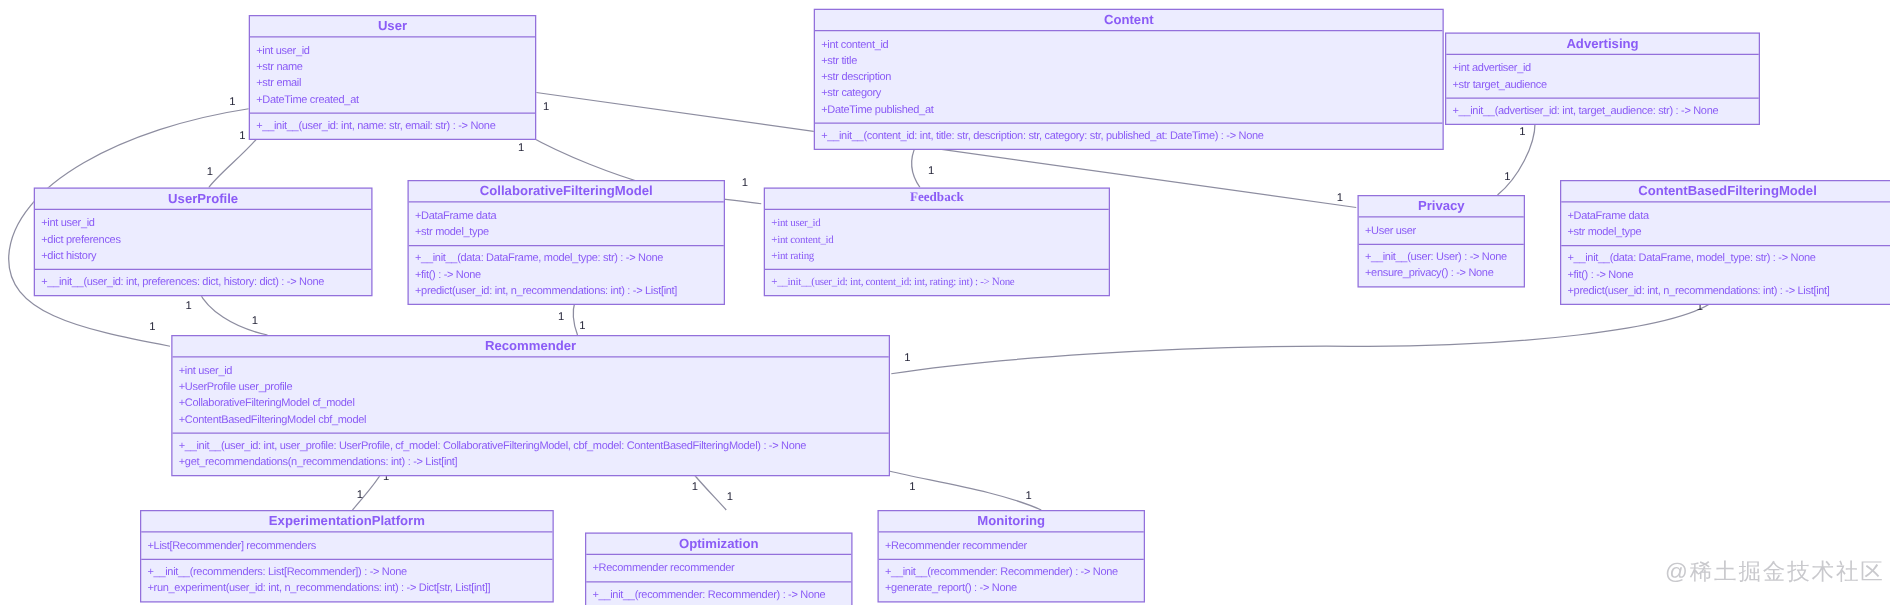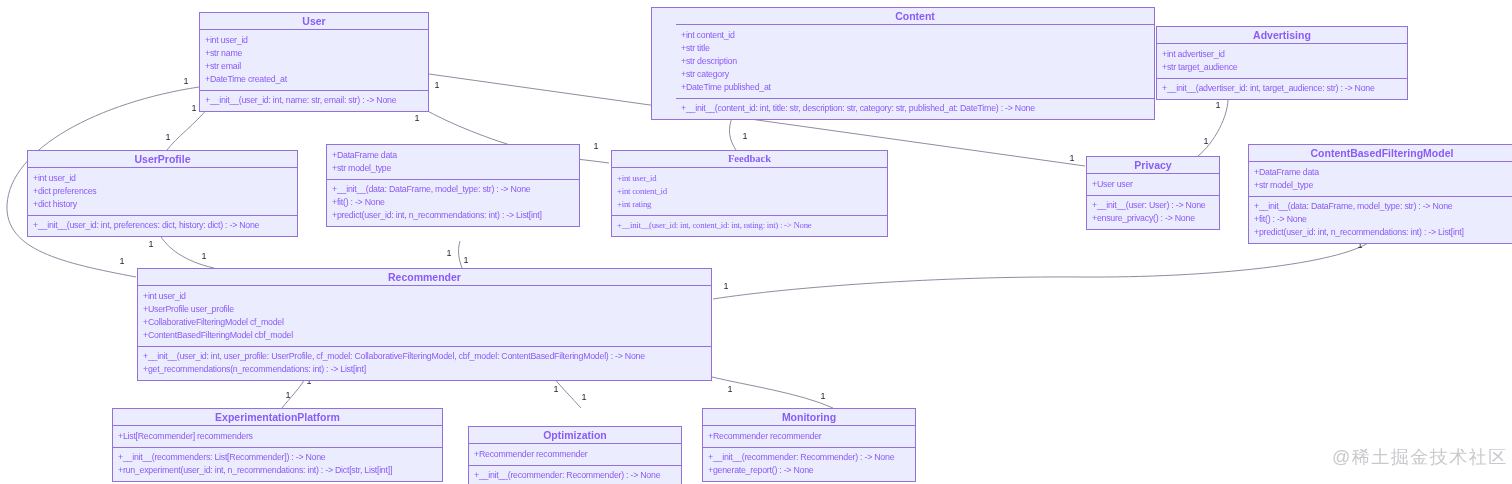--- a/index.html
+++ b/index.html
@@ -65,21 +65,21 @@
       <div class="cls-attrs">
         <div class="row">+int user_id</div>
         <div class="row">+str name</div>
         <div class="row">+str email</div>
         <div class="row">+DateTime created_at</div>
       </div>
       <div class="cls-methods">
         <div class="row">+__init__(user_id: int, name: str, email: str) : -&gt; None</div>
       </div>
     </div>
-    <div class="cls" style="left: 651px; top: 7px; width: 504px; padding-left: 24px;">
+    <div class="cls" style="left: 651px; top: 7px; width: 504px;">
       <div class="cls-title">Content</div>
       <div class="cls-attrs">
         <div class="row">+int content_id</div>
         <div class="row">+str title</div>
         <div class="row">+str description</div>
         <div class="row">+str category</div>
         <div class="row">+DateTime published_at</div>
       </div>
       <div class="cls-methods">
         <div class="row">+__init__(content_id: int, title: str, description: str, category: str, published_at: DateTime) : -&gt; None</div>
@@ -100,20 +100,21 @@
       <div class="cls-attrs">
         <div class="row">+int user_id</div>
         <div class="row">+dict preferences</div>
         <div class="row">+dict history</div>
       </div>
       <div class="cls-methods">
         <div class="row">+__init__(user_id: int, preferences: dict, history: dict) : -&gt; None</div>
       </div>
     </div>
     <div class="cls" style="left: 326px; top: 144px; width: 254px;">
+      <div class="cls-title">CollaborativeFilteringModel</div>
       <div class="cls-attrs">
         <div class="row">+DataFrame data</div>
         <div class="row">+str model_type</div>
       </div>
       <div class="cls-methods">
         <div class="row">+__init__(data: DataFrame, model_type: str) : -&gt; None</div>
         <div class="row">+fit() : -&gt; None</div>
         <div class="row">+predict(user_id: int, n_recommendations: int) : -&gt; List[int]</div>
       </div>
     </div>

